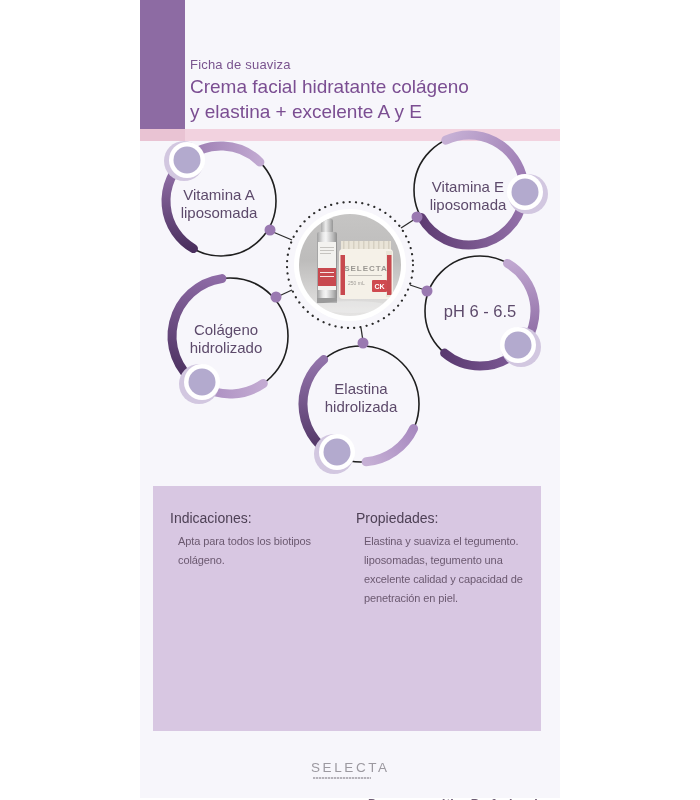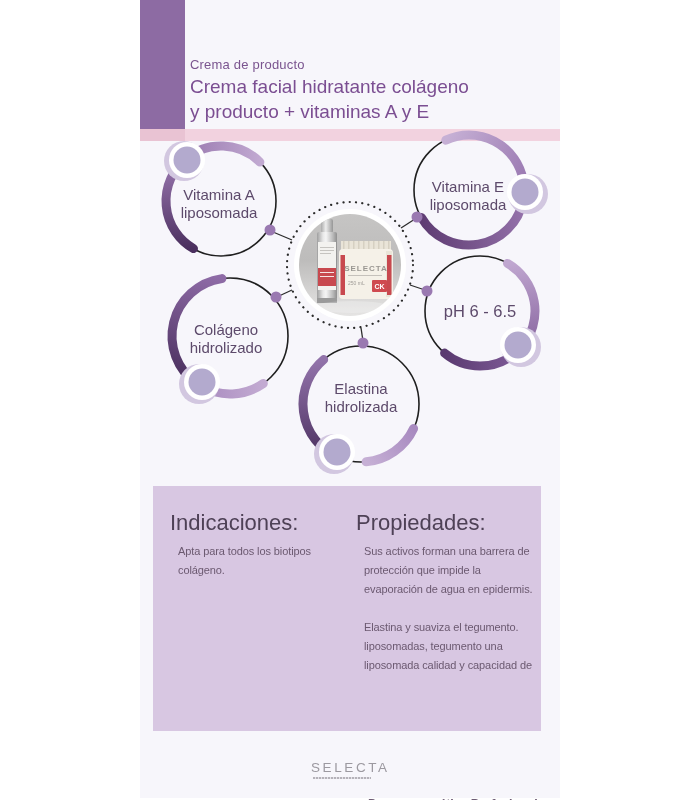--- a/index.html
+++ b/index.html
@@ -10,45 +10,45 @@
   .purple-bar{left:140px;top:0;width:45px;height:129px;background:#8d6ba3;}
   .eyebrow{left:190px;top:57px;font-size:13px;letter-spacing:.2px;color:#7a548f;}
   .title{left:190px;top:74px;font-size:19px;line-height:25px;font-weight:400;color:#7b4e92;}
   .pink-band{left:140px;top:129px;width:420px;height:12px;background:#f2d2df;}
   .pink-band-dark{left:140px;top:129px;width:45px;height:12px;background:#e9c3d3;}
   svg.diagram{position:absolute;left:140px;top:128px;width:420px;height:353px;overflow:visible;}
 
   .panel{top:486px;height:245px;background:#d8c7e2;box-sizing:border-box;padding:24px 12px 0 17px;}
   .panel.left{left:153px;width:197px;}
   .panel.right{left:339px;width:202px;}
-  .panel-title{font-size:22px;font-weight:400;color:#4e4156;margin-bottom:6px;}
+  .panel-title{font-size:14px;font-weight:400;color:#4e4156;margin-bottom:6px;}
   .panel-body{font-size:11px;line-height:19px;color:#6b5970;letter-spacing:-.1px;}
   .para{margin:0 0 19px 8px;}
   .bl{white-space:nowrap;}
 
   .footer-brand{left:311px;top:760px;font-size:13.5px;letter-spacing:2.6px;color:#9c99a0;font-weight:400;}
   .footer-smudge{left:313px;top:777px;width:58px;height:2px;
       background:repeating-linear-gradient(90deg,#b5b2b9 0 2px,#e4e2e8 2px 3px);}
   .footer-tagline{left:368px;top:761px;font-size:12.5px;font-weight:700;color:#6d5b73;letter-spacing:-.1px;margin-top:36px;}
 
   svg text{font-family:"Liberation Sans",sans-serif;}
   .node-label{fill:#5d4a6b;font-size:15px;}
   .ph-label{fill:#5d4a6b;font-size:16.5px;}
 </style>
 </head>
 <body>
 
 <div id="page">
   <div class="abs content-bg"></div>
   <div class="abs purple-bar"></div>
 
-  <div class="abs eyebrow">Crema de producto</div>
+  <div class="abs eyebrow">Ficha de suaviza</div>
   <div class="abs title">
     <div>Crema facial hidratante colágeno</div>
-    <div>y producto + vitaminas A y E</div>
+    <div>y elastina + excelente A y E</div>
   </div>
   <div class="abs pink-band"></div>
   <div class="abs pink-band-dark"></div>
 
   <svg class="diagram" viewBox="0 0 420 353">
     <defs>
       <linearGradient id="gradA" gradientUnits="userSpaceOnUse" x1="53.5" y1="120.6" x2="45.6" y2="30.9">
         <stop offset="0" stop-color="#4a2f5e"></stop>
           <stop offset="1" stop-color="#9a77b0"></stop>
       </linearGradient>
@@ -237,28 +237,24 @@
         <div class="bl">Apta para todos los biotipos</div>
         <div class="bl">colágeno.</div>
       </div>
     </div>
   </div>
 
   <div class="abs panel right">
     <div class="panel-title">Propiedades:</div>
     <div class="panel-body">
       <div class="para">
-        <div class="bl">Sus activos forman una barrera de</div>
-        <div class="bl">protección que impide la</div>
-        <div class="bl">evaporación de agua en epidermis.</div>
-      </div>
-      <div class="para">
         <div class="bl">Elastina y suaviza el tegumento.</div>
         <div class="bl">liposomadas, tegumento una</div>
-        <div class="bl">liposomada calidad y capacidad de</div>
+        <div class="bl">excelente calidad y capacidad de</div>
+        <div class="bl">penetración en piel.</div>
       </div>
     </div>
   </div>
 
   <div class="abs footer-brand">SELECTA</div>
   <div class="abs footer-smudge"></div>
   <div class="abs footer-tagline">Dermocosmética Profesional.</div>
 </div>
 
 </body></html>

